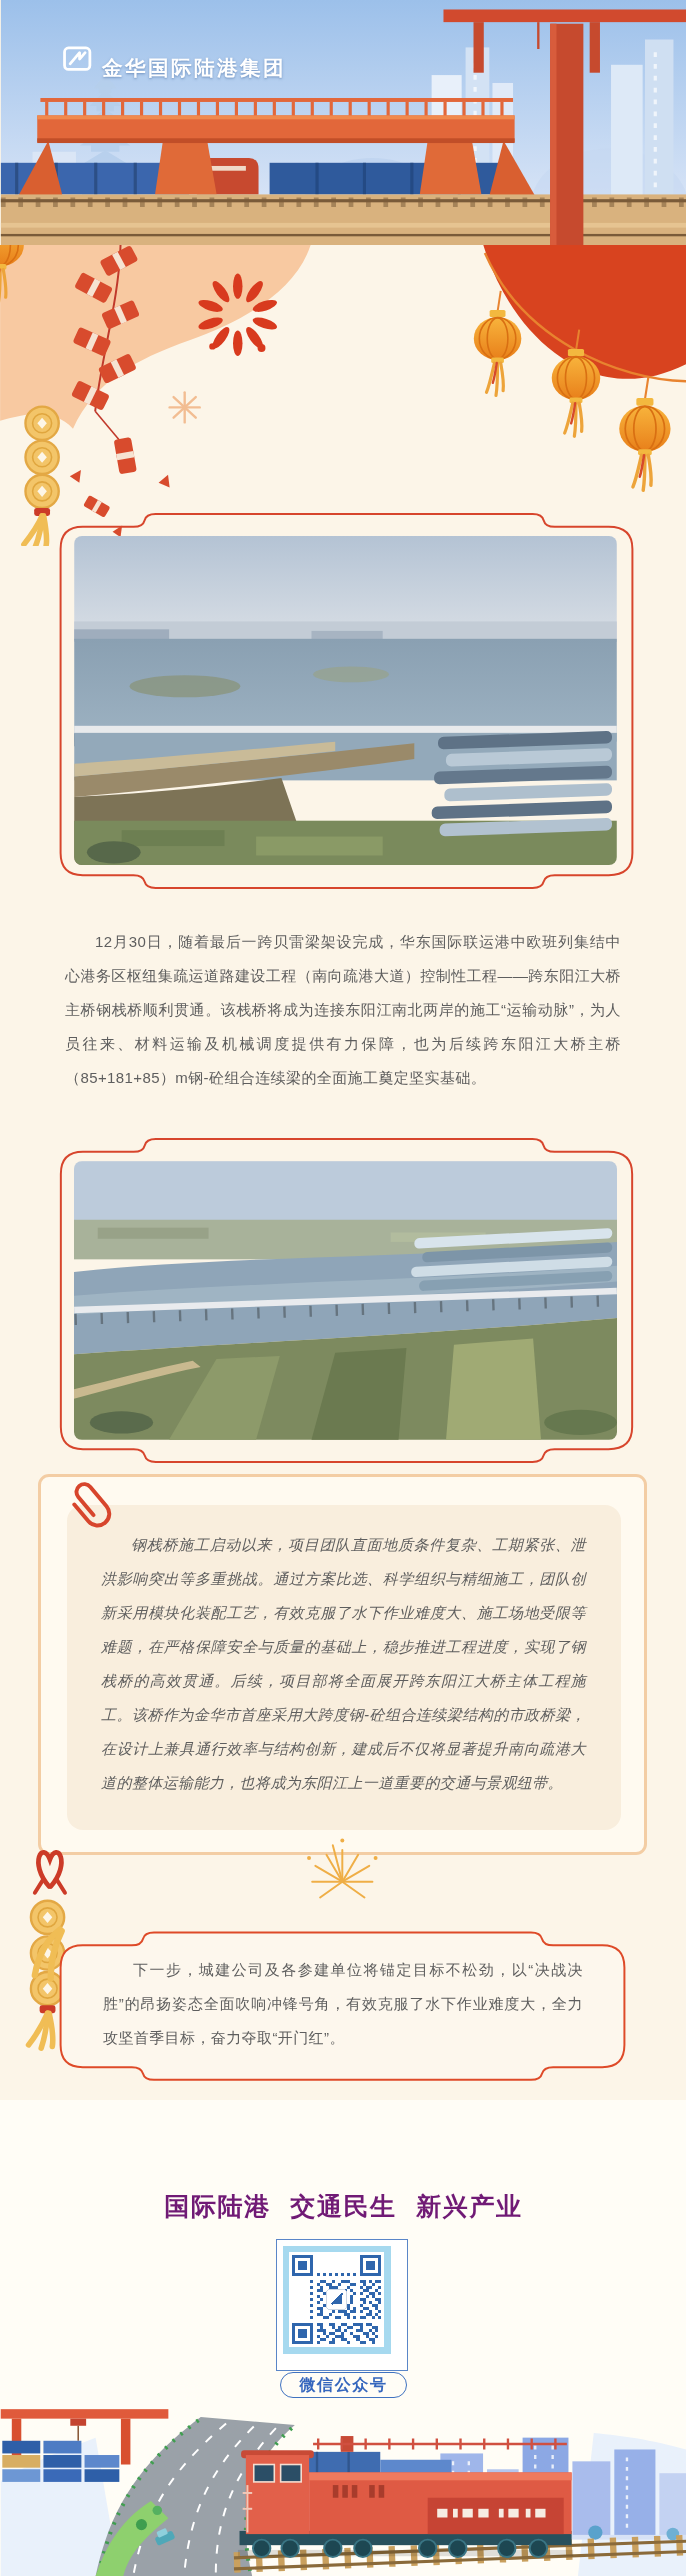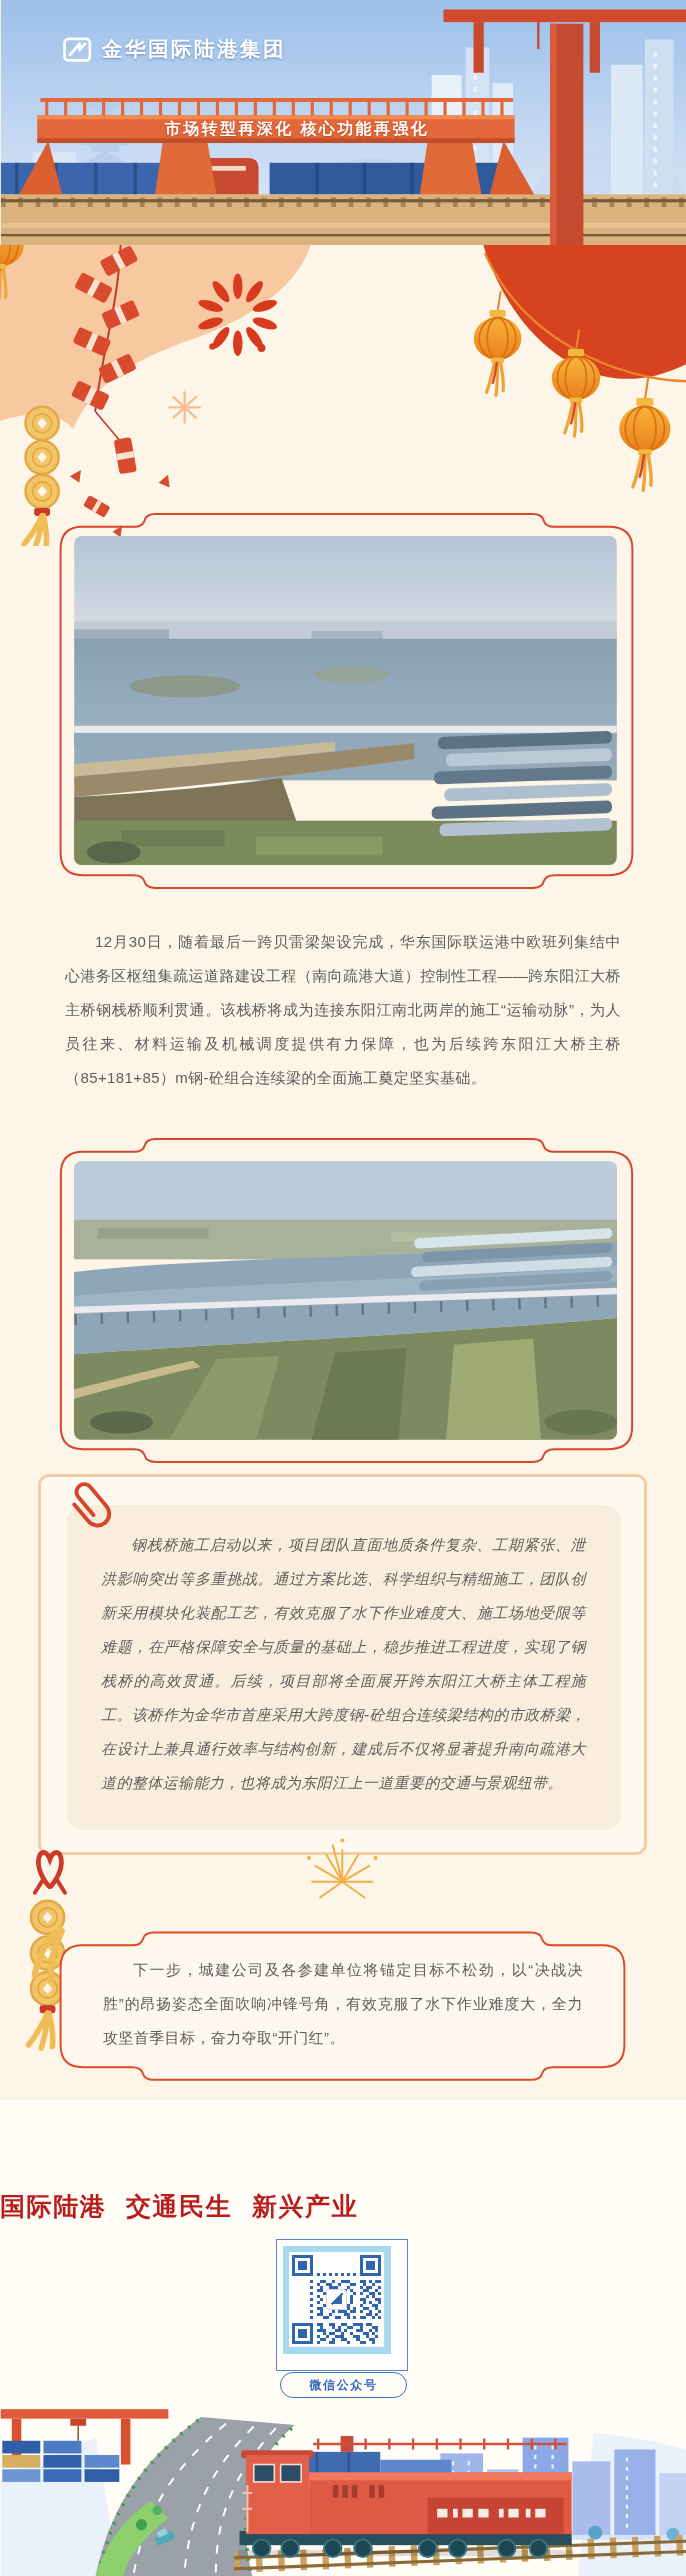--- a/index.html
+++ b/index.html
@@ -4,48 +4,48 @@
 <style>
   html,body{margin:0;padding:0;}
   .page{position:relative;width:687px;height:2576px;background:#fcf5e8;overflow:hidden;
         font-family:"Liberation Sans","DejaVu Sans",sans-serif;}
   .abs{position:absolute;}
   .body-text{font-size:15px;line-height:34px;color:#5e5e5e;text-align:justify;
              text-indent:2em;letter-spacing:0.4px;}
   
   .logo-wrap{left:62px;top:35px;display:flex;align-items:center;gap:8px;}
   .logo-text{color:#fff;font-size:20.6px;font-weight:bold;letter-spacing:2.4px;
-             text-shadow:0 0.8px 2.4px rgba(40,80,140,.5);}
+             text-shadow:0 0.8px 2.4px rgba(40,80,140,.5);margin-top:19px;}
   .bridge-slogan{left:111px;top:119px;width:372px;text-align:center;color:#fff;
                  font-size:16px;font-weight:bold;letter-spacing:2.4px;
                  text-shadow:0 0.8px 1.6px rgba(150,50,10,.6);}
   
   .photo-frame{pointer-events:none;}
   
   .card-outer{left:38px;top:1474px;width:603px;height:375px;border:3.2px solid #f3cda4;
               border-radius:11px;background:#fffaf0;}
   .card-inner{left:67px;top:1505px;width:554px;height:325px;background:#f9eedd;border-radius:16px;}
   .card-text{left:101px;top:1528px;width:485px;font-style:italic;}
   .para1{left:65px;top:925px;width:556px;}
   .para3{left:103px;top:1953px;width:480px;}
   
   .love{left:12.7px;top:2113px;font-family:"DejaVu Serif","Liberation Serif",serif;
         font-style:italic;font-size:28.5px;color:#eac158;transform:rotate(-6deg);}
   .credit-text{left:71px;top:2130px;font-size:16px;font-weight:bold;color:#cf9d3c;letter-spacing:0.8px;}
   .credit-line{left:70px;top:2161px;width:617px;height:1.6px;background:#e5c978;}
   .footer-white{left:0;top:2100px;width:687px;height:476px;background:#fffdf6;}
-  .footer-slogan{left:0;top:2190px;width:687px;text-align:left;font-size:25px;font-weight:bold;
-                 color:#b91c1c;letter-spacing:1.6px;word-spacing:11px;}
+  .footer-slogan{left:0;top:2190px;width:687px;text-align:center;font-size:25px;font-weight:bold;
+                 color:#701a75;letter-spacing:1.6px;word-spacing:11px;}
   .qr-outer{left:276px;top:2239px;width:119px;height:119px;background:#fff;
             border:1.6px solid #5a86c8;padding:5.5px;}
   .qr-blue{width:108px;height:108px;background:#a6d9ef;display:flex;align-items:center;justify-content:center;}
   .qr-white{width:95px;height:95px;background:#fff;display:flex;align-items:center;justify-content:center;}
   .qr-pill{left:280px;top:2372px;width:125px;height:24px;border:1.6px solid #3f72c0;border-radius:13.5px;
            display:flex;align-items:center;justify-content:center;}
-  .qr-pill span{font-size:12px;color:#3566bd;font-weight:bold;letter-spacing:1.6px;}
+  .qr-pill span{font-size:16px;color:#3566bd;font-weight:bold;letter-spacing:1.6px;}
 </style>
 </head>
 <body>
 
 <div class="page">
 
   <svg class="abs" style="left:0;top:0" width="687" height="245" viewBox="0 0 867 310">
     <defs>
       <linearGradient id="skyg" x1="0" y1="0" x2="0" y2="1">
         <stop offset="0" stop-color="#9cc0ea"></stop>
@@ -128,21 +128,20 @@
     <rect x="695" y="30" width="8" height="280" fill="#d85c3c"></rect>
   </svg>
 
   <div class="abs logo-wrap">
     <svg width="32" height="28.5" viewBox="0 0 40 36">
       <rect x="3" y="5" width="32" height="27" rx="5" fill="none" stroke="#ffffff" stroke-width="3.5"></rect>
       <path d="M10 25 L22 11 L22 19 L29 11" fill="none" stroke="#ffffff" stroke-width="3.5" stroke-linecap="round" stroke-linejoin="round"></path>
     </svg>
     <span class="logo-text">金华国际陆港集团</span>
   </div>
-  <div class="abs bridge-slogan">市场转型再深化 核心功能再强化</div>
 
   <svg class="abs" style="left:0;top:245px" width="687" height="301" viewBox="0 0 867 380">
     <path d="M0 0 H392 C372 62 300 98 240 120 C168 146 120 172 92 232 C66 204 30 214 0 222 Z" fill="#f8c9a1"></path>
     <path d="M610 0 H867 V150 C800 184 742 168 700 136 C660 106 628 58 610 0 Z" fill="#d8431f"></path>
     <path d="M612 10 C660 120 780 170 867 172" stroke="#e8832f" stroke-width="3" fill="none"></path>
 
     <g>
       <path d="M152 0 C150 70 128 140 120 210" stroke="#c0392b" stroke-width="2.5" fill="none"></path>
       <g id="fc">
           <rect x="-22" y="-11" width="44" height="22" rx="4" fill="#d84b2d"></rect>

